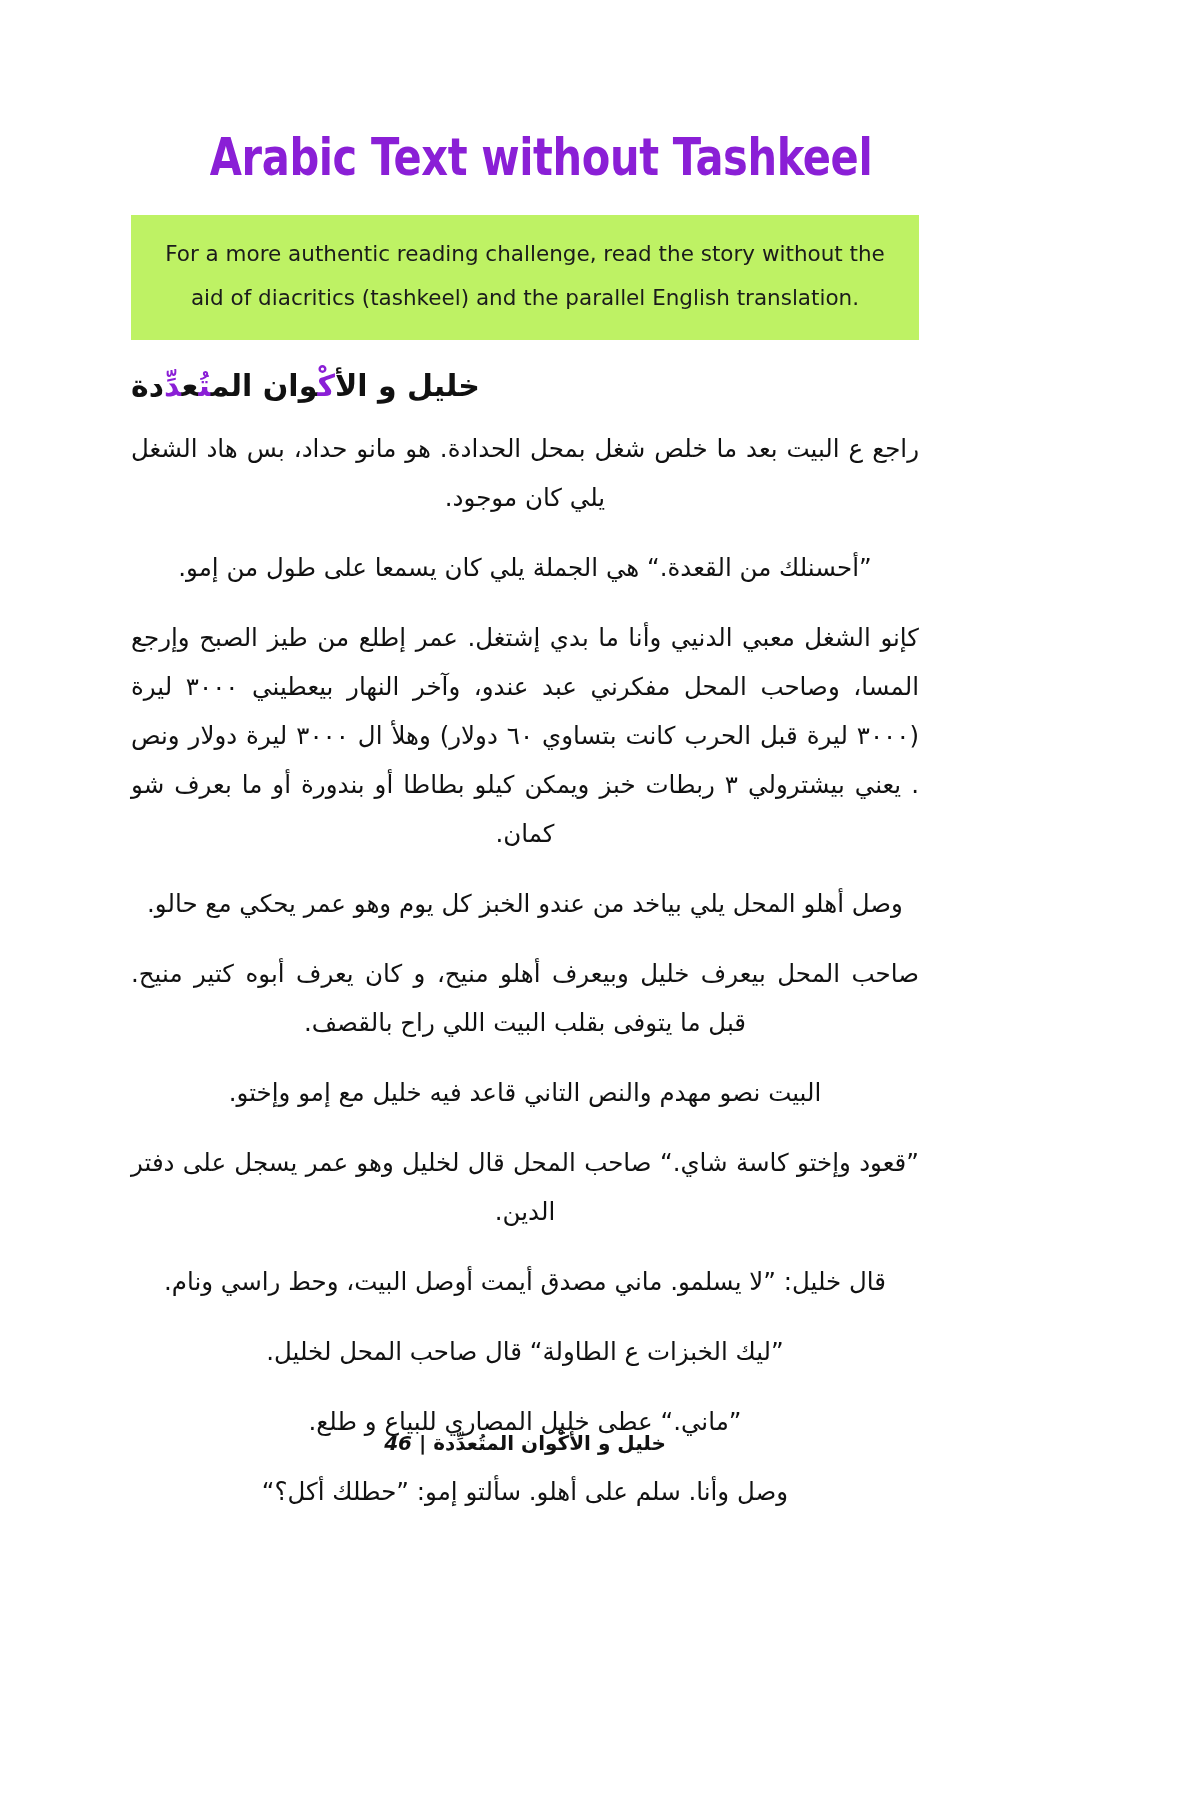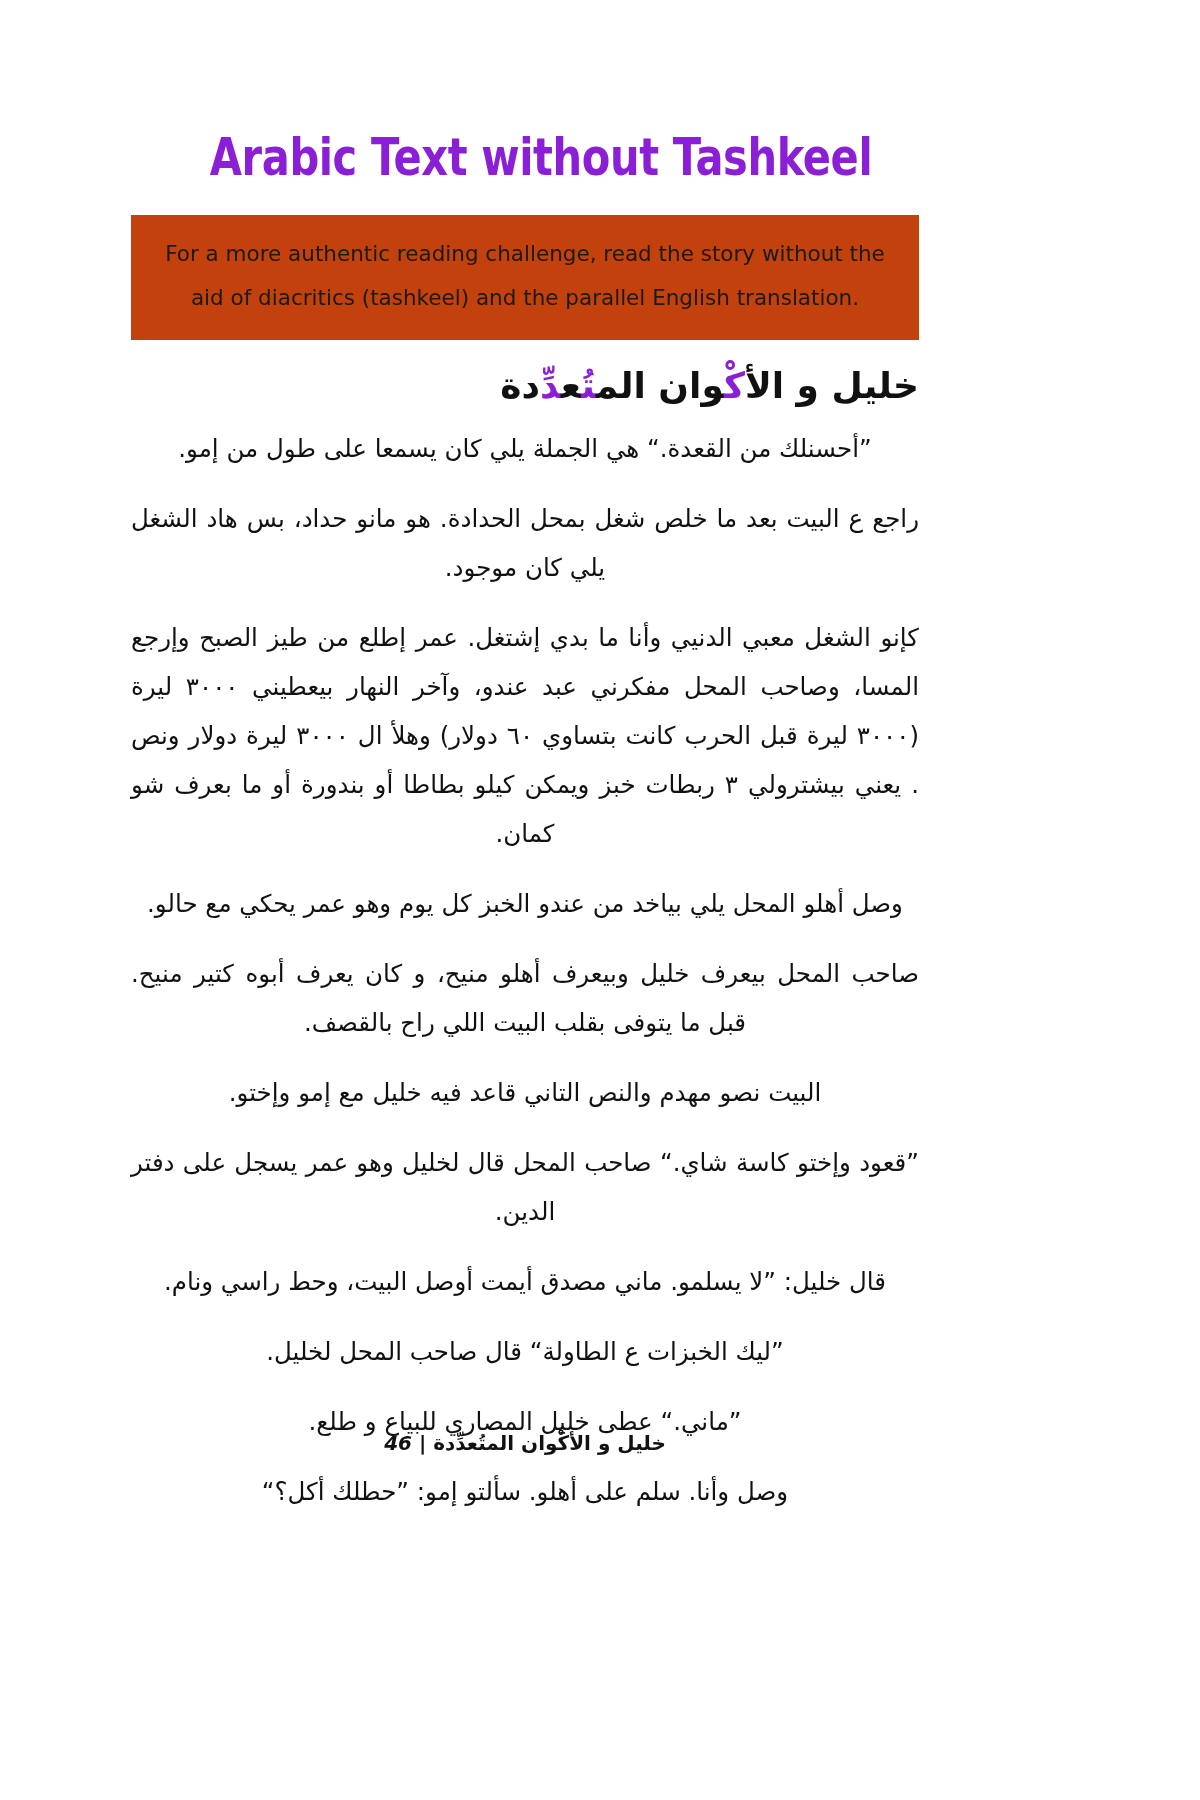--- a/index.html
+++ b/index.html
@@ -42,42 +42,42 @@
     letter-spacing: -0.5px;
     color: #8A1FD6;
     transform: scaleX(0.80);
     transform-origin: center center;
     white-space: nowrap;
   }
 
   
   .intro-box {
     margin: 27px 0 0 0;
-    background: #c2410c;
+    background: #bef264;
     padding: 17px 18px 20px 18px;
     box-sizing: border-box;
   }
   .intro-text {
     margin: 0;
     text-align: center;
     font-family: "DejaVu Sans", "Liberation Sans", sans-serif;
     font-size: 21.5px;
     line-height: 44px;
     color: #1b1b1b;
     font-weight: 400;
   }
 
   
   .story-heading {
     margin: 22px 0 0 0;
     direction: rtl;
-    text-align: right;
+    text-align: left;
     font-family: "DejaVu Sans", "Liberation Sans", sans-serif;
     font-weight: 700;
-    font-size: 36px;
+    font-size: 30px;
     line-height: 48px;
     color: #111111;
   }
   .story-heading .tk {
     color: #8A1FD6;
   }
 
   
   .story-body {
     direction: rtl;
@@ -125,22 +125,22 @@
 
     <h1 class="doc-title">Arabic Text without Tashkeel</h1>
 
     <div class="intro-box">
       <p class="intro-text">For a more authentic reading challenge, read the story without the aid of diacritics (tashkeel) and the parallel English translation.</p>
     </div>
 
     <h2 class="story-heading" id="story-heading"><span>خليل و الأ</span><span class="tk">كْ</span><span>وان الم</span><span class="tk">تُ</span><span>ع</span><span class="tk">دِّ</span><span>دة</span></h2>
 
     <div class="story-body" id="story-body">
+        <p>راجع ع البيت بعد ما خلص شغل بمحل الحدادة. هو مانو حداد، بس هاد الشغل يلي كان موجود.</p>
         <p>”أحسنلك من القعدة.“ هي الجملة يلي كان يسمعا على طول من إمو.</p>
-        <p>راجع ع البيت بعد ما خلص شغل بمحل الحدادة. هو مانو حداد، بس هاد الشغل يلي كان موجود.</p>
         <p>كإنو الشغل معبي الدنيي وأنا ما بدي إشتغل. عمر إطلع من طيز الصبح وإرجع المسا، وصاحب المحل مفكرني عبد عندو، وآخر النهار بيعطيني ٣٠٠٠ ليرة (٣٠٠٠ ليرة قبل الحرب كانت بتساوي ٦٠ دولار) وهلأ ال ٣٠٠٠ ليرة دولار ونص . يعني بيشترولي ٣ ربطات خبز ويمكن كيلو بطاطا أو بندورة أو ما بعرف شو كمان.</p>
         <p>وصل أهلو المحل يلي بياخد من عندو الخبز كل يوم وهو عمر يحكي مع حالو.</p>
         <p>صاحب المحل بيعرف خليل وبيعرف أهلو منيح، و كان يعرف أبوه كتير منيح. قبل ما يتوفى بقلب البيت اللي راح بالقصف.</p>
         <p>البيت نصو مهدم والنص التاني قاعد فيه خليل مع إمو وإختو.</p>
         <p>”قعود وإختو كاسة شاي.“ صاحب المحل قال لخليل وهو عمر يسجل على دفتر الدين.</p>
         <p>قال خليل: ”لا يسلمو. ماني مصدق أيمت أوصل البيت، وحط راسي ونام.</p>
         <p>”ليك الخبزات ع الطاولة“ قال صاحب المحل لخليل.</p>
         <p>”ماني.“ عطى خليل المصاري للبياع و طلع.</p>
         <p>وصل وأنا. سلم على أهلو. سألتو إمو: ”حطلك أكل؟“</p>
       </div>

